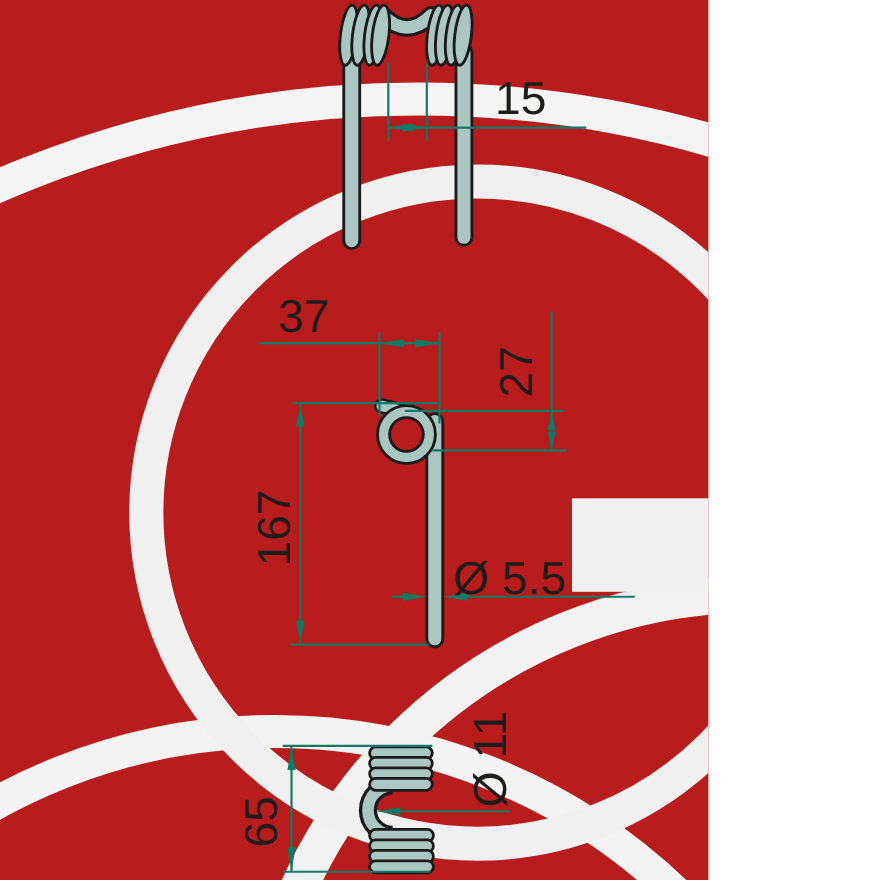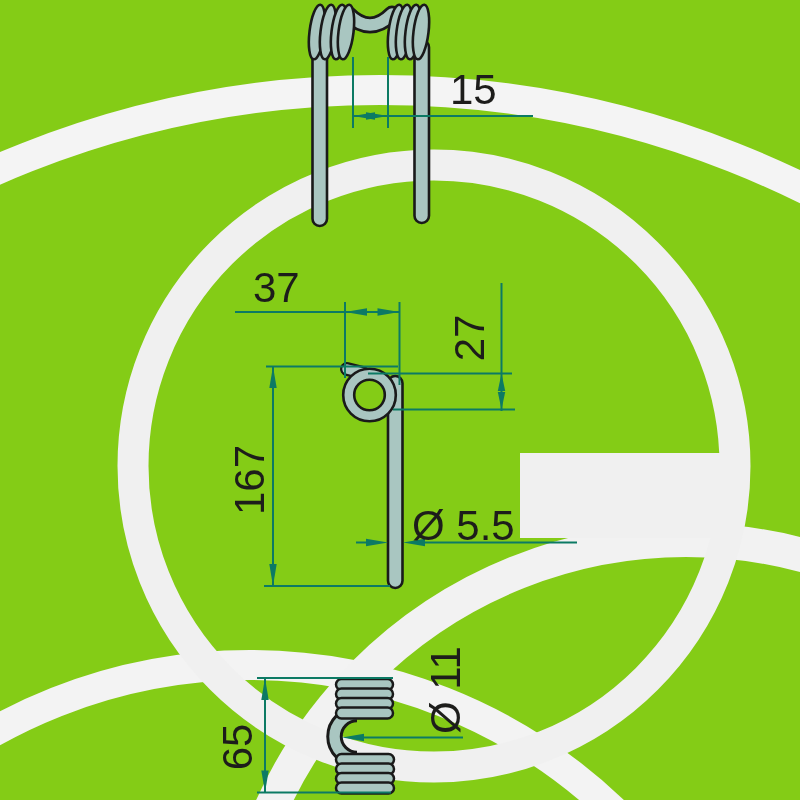--- a/index.html
+++ b/index.html
@@ -1,17 +1,17 @@
 <!DOCTYPE html>
 <html><head>
 <meta charset="utf-8">
 <title></title>
 <style>
   html,body{margin:0;padding:0;background:#fff;}
-  #stage{position:relative;width:800px;height:800px;background:#84cc16;overflow:hidden;
+  #stage{position:relative;width:644px;height:800px;background:#b91c1c;overflow:hidden;
          font-family:"Liberation Sans", sans-serif;}
   svg{display:block;}
   text.dim{font-family:"Liberation Sans", sans-serif;font-size:42px;fill:#1d1d1b;}
 </style>
 </head>
 <body>
 
 <div id="stage">
 <svg width="800" height="800" viewBox="0 0 800 800">
 

